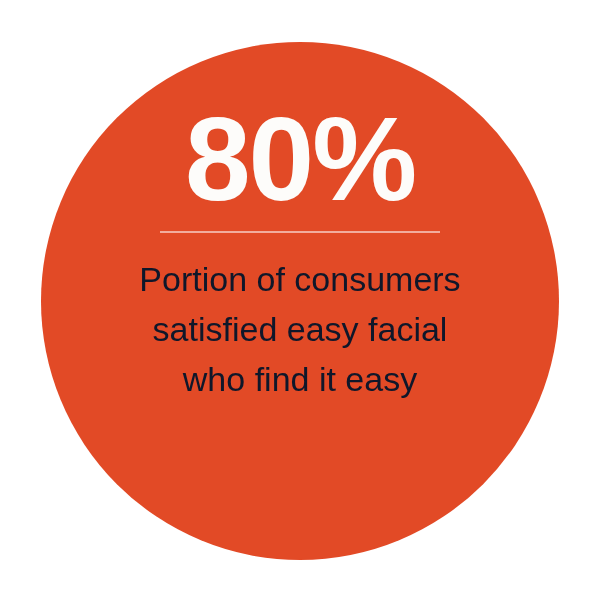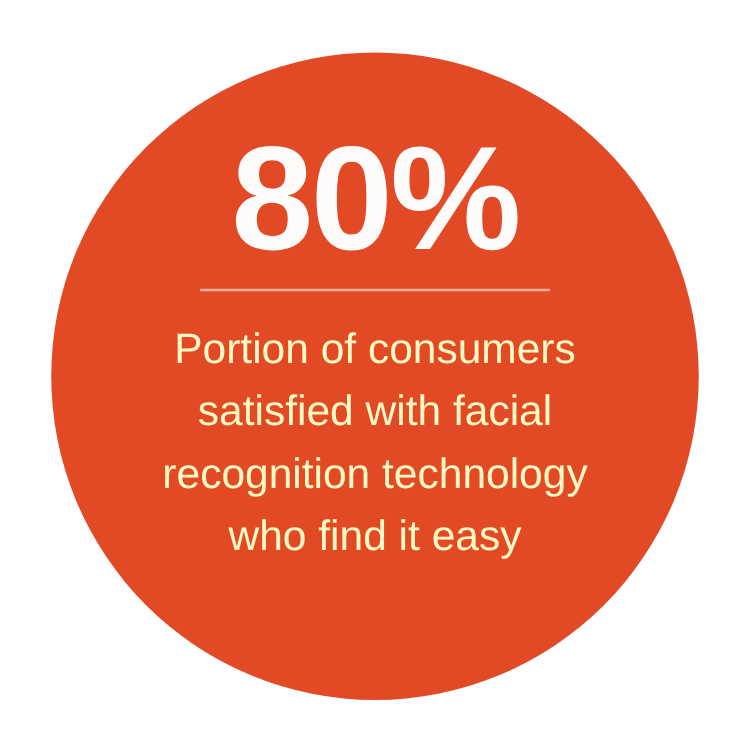--- a/index.html
+++ b/index.html
@@ -62,21 +62,21 @@
     background: rgba(255, 255, 255, 0.55);
   }
 
   
   #stat-caption {
     position: absolute;
     left: 0;
     right: 0;
     top: 212px;
     text-align: center;
-    color: #fef9c3;
+    color: #0f172a;
     font-family: "Liberation Sans", sans-serif;
     font-size: 34px;
     font-weight: 400;
     line-height: 50px;
     letter-spacing: 0px;
   }
   #stat-caption .ln {
     display: block;
     white-space: nowrap;
   }
@@ -90,19 +90,18 @@
 <div id="stat-canvas">
 
   <div id="stat-circle">
 
     <div id="stat-value">80%</div>
 
     <div id="stat-divider"></div>
 
     <div id="stat-caption">
       <span class="ln"><span>Portion of consumers</span><span class="em"></span></span>
-      <span class="ln"><span>satisfied with </span><span class="em">facial</span></span>
-      <span class="ln"><span></span><span class="em">recognition technology</span></span>
+      <span class="ln"><span>satisfied easy </span><span class="em">facial</span></span>
       <span class="ln"><span>who find it easy</span><span class="em"></span></span>
     </div>
 
   </div>
 </div>
 
 </body></html>

